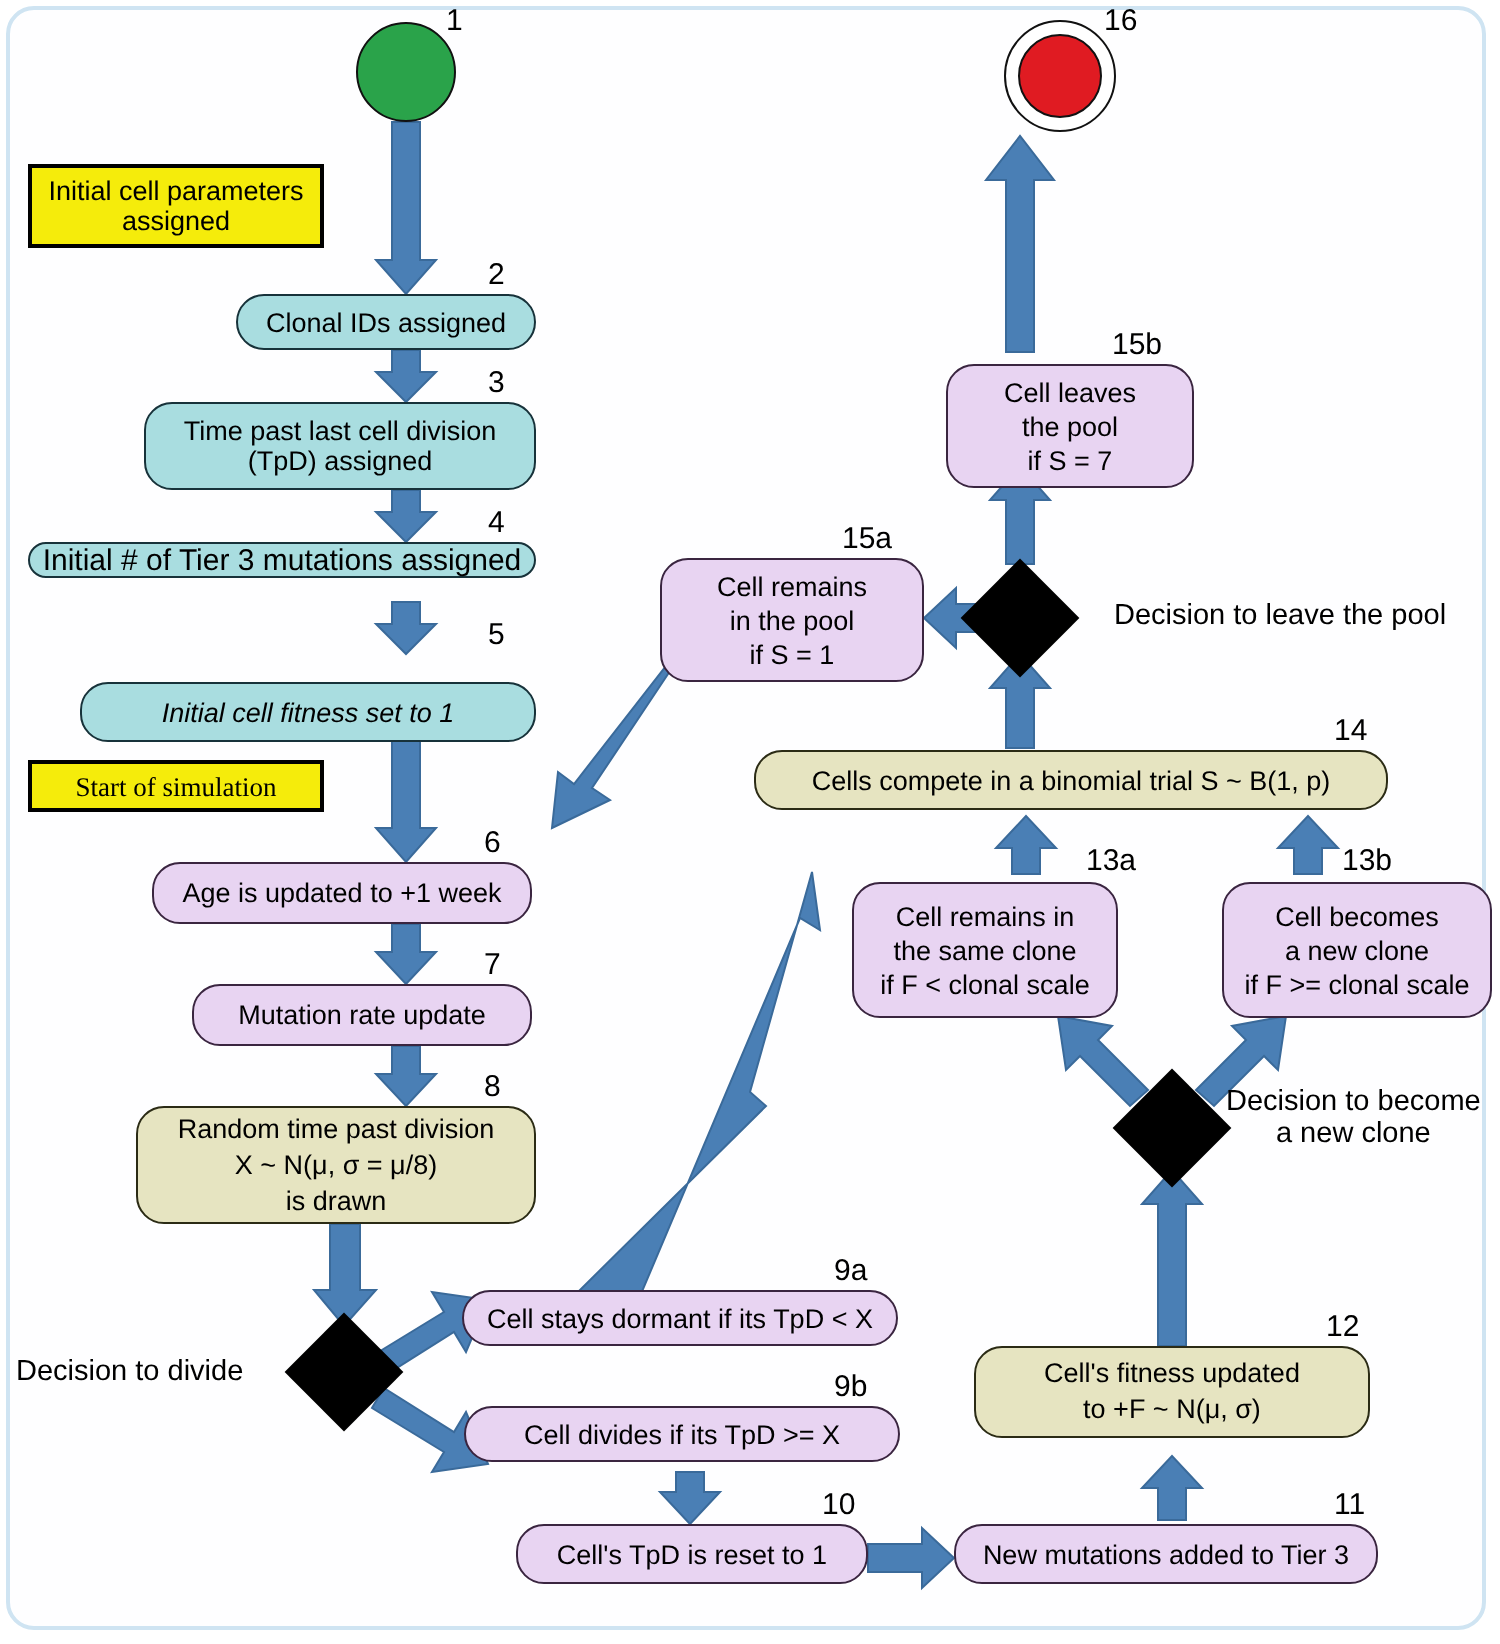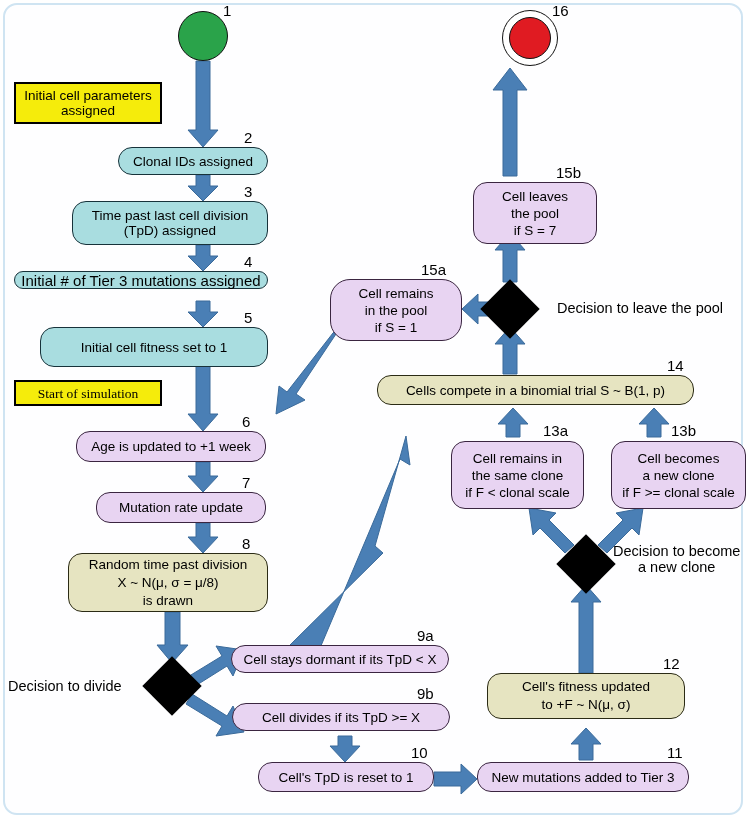--- a/index.html
+++ b/index.html
@@ -117,21 +117,21 @@
   <div class="node cyan rounded" style="left:118px;top:147px;width:150px;height:28px;">Clonal IDs assigned</div>
   <div class="num" style="left:244px;top:129px;">2</div>
 
   <div class="node cyan rounded" style="left:72px;top:201px;width:196px;height:44px;white-space:pre-line;">Time past last cell division
 (TpD) assigned</div>
   <div class="num" style="left:244px;top:183px;">3</div>
 
   <div class="node cyan rounded" style="left:14px;top:271px;width:254px;height:18px;font-size:15px;">Initial # of Tier 3 mutations assigned</div>
   <div class="num" style="left:244px;top:253px;">4</div>
 
-  <div class="node cyan rounded" style="left:40px;top:327px;width:228px;height:40px;">Initial cell fitness set to 1</div>
+  <div class="node cyan rounded" style="left:40px;top:341px;width:228px;height:30px;font-style:italic;">Initial cell fitness set to 1</div>
   <div class="num" style="left:244px;top:309px;">5</div>
 
   <div class="node yellow" style="left:14px;top:380px;width:148px;height:26px;font-family:Liberation Serif, serif;">Start of simulation</div>
 
   <div class="node purple rounded" style="left:76px;top:431px;width:190px;height:31px;">Age is updated to +1 week</div>
   <div class="num" style="left:242px;top:413px;">6</div>
 
   <div class="node purple rounded" style="left:96px;top:492px;width:170px;height:31px;">Mutation rate update</div>
   <div class="num" style="left:242px;top:474px;">7</div>
 
@@ -156,34 +156,34 @@
   <div class="num" style="left:667px;top:744px;">11</div>
 
   <div class="node khaki rounded" style="left:487px;top:673px;width:198px;height:46px;white-space:pre-line;line-height:18px;">Cell's fitness updated
 to +F ~ N(μ, σ)</div>
   <div class="num" style="left:663px;top:655px;">12</div>
 
   <div style="position:absolute;left:565px;top:543px;width:42px;height:42px;background:#000;transform:rotate(45deg);z-index:4;"></div>
   <div class="dlabel" style="left:613px;top:543px;text-align:center;">Decision to become
 a new clone</div>
 
-  <div class="node purple rounded" style="left:451px;top:441px;width:133px;height:68px;white-space:pre-line;line-height:17px;text-align:center;">Cell remains in
+  <div class="node purple rounded" style="left:426px;top:441px;width:133px;height:68px;white-space:pre-line;line-height:17px;text-align:center;">Cell remains in
 the same clone
 if F &lt; clonal scale</div>
   <div class="num" style="left:543px;top:422px;">13a</div>
 
   <div class="node purple rounded" style="left:587px;top:441px;width:135px;height:68px;white-space:pre-line;line-height:17px;margin-left:24px;">Cell becomes
 a new clone
 if F &gt;= clonal scale</div>
   <div class="num" style="left:671px;top:422px;">13b</div>
 
   <div class="node khaki rounded" style="left:377px;top:375px;width:317px;height:30px;">Cells compete in a binomial trial S ~ B(1, p)</div>
   <div class="num" style="left:667px;top:357px;">14</div>
 
-  <div class="node purple rounded" style="left:330px;top:279px;width:132px;height:62px;white-space:pre-line;line-height:17px;border-radius:20px;">Cell remains
+  <div class="node purple rounded" style="left:330px;top:279px;width:132px;height:62px;white-space:pre-line;line-height:17px;">Cell remains
 in the pool
 if S = 1</div>
   <div class="num" style="left:421px;top:261px;">15a</div>
 
   <div style="position:absolute;left:489px;top:288px;width:42px;height:42px;background:#000;transform:rotate(45deg);z-index:4;"></div>
   <div class="dlabel" style="left:557px;top:300px;">Decision to leave the pool</div>
 
   <div class="node purple rounded" style="left:473px;top:182px;width:124px;height:62px;white-space:pre-line;line-height:17px;">Cell leaves
 the pool
 if S = 7</div>

